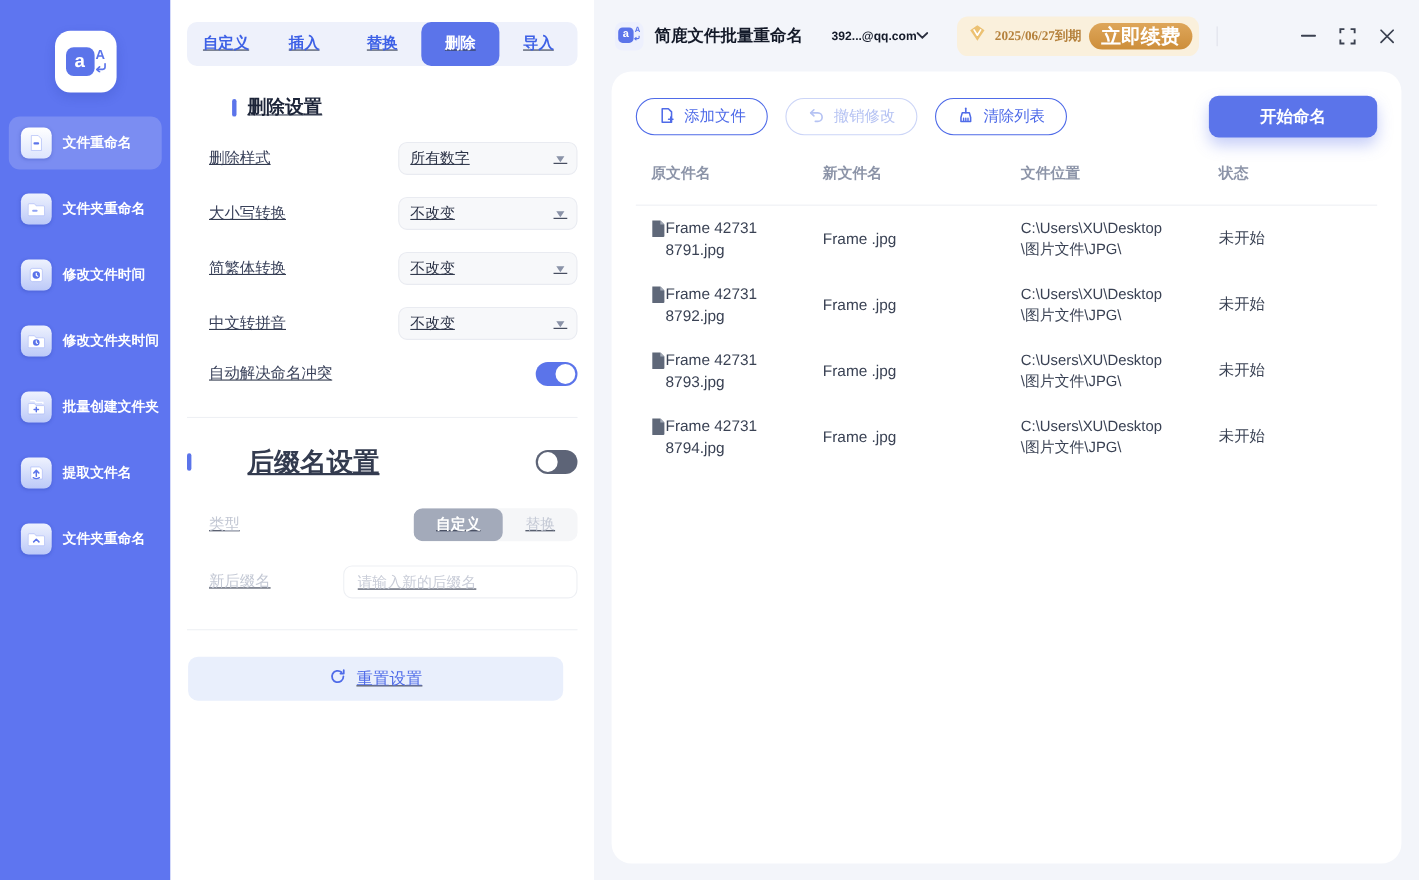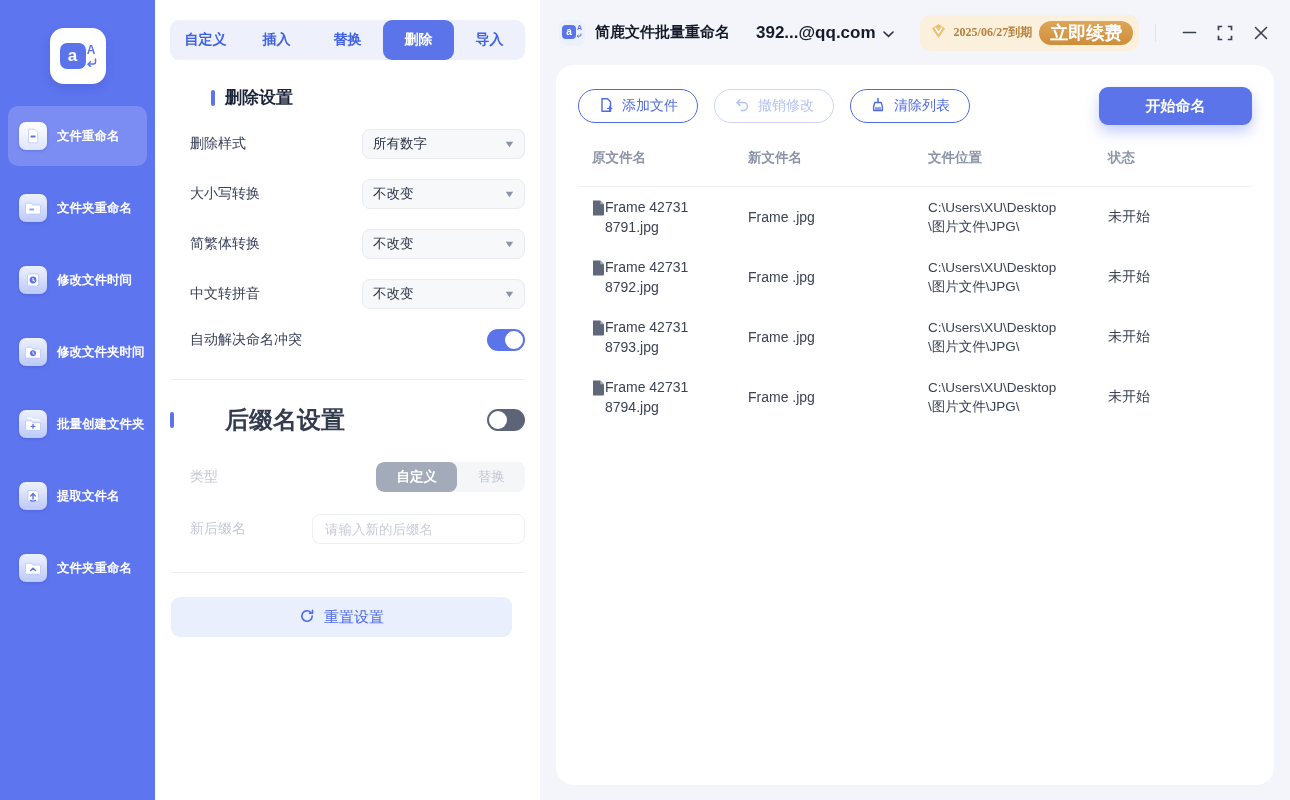--- a/index.html
+++ b/index.html
@@ -10,28 +10,28 @@
     color:#333b4f;
   }
 
   
   .sidebar { position:absolute; left:0; top:0; width:155px; height:800px; background:#5e75f0; }
   .logo { width:56px; height:56px; background:#fff; border-radius:14px; margin:28px auto 22px; position:relative; box-shadow:0 4px 10px rgba(30,50,150,.18); }
   .logo-a { position:absolute; left:10px; top:15px; width:26px; height:26px; background:#5b74ea; border-radius:7px; color:#fff; font-weight:bold; font-size:17px; display:flex; align-items:center; justify-content:center; }
   .logo-A { position:absolute; right:10px; top:15px; color:#5b74ea; font-weight:bold; font-size:12px; }
   .logo-arrow { position:absolute; right:9px; bottom:13px; }
   .nav { padding:0 8px; }
-  .nav-item { height:60px; margin-bottom:12px; border-radius:10px; display:flex; align-items:center; gap:10px; padding-left:11px; cursor:pointer; }
+  .nav-item { height:48px; margin-bottom:12px; border-radius:10px; display:flex; align-items:center; gap:10px; padding-left:11px; cursor:pointer; }
   .nav-item.active { background:rgba(255,255,255,.18); }
   .nav-label { color:#fff; font-size:12.5px; font-weight:bold; white-space:nowrap; }
   .tile { width:28px; height:28px; border-radius:7px; background:linear-gradient(180deg,#eef2fe,#bcc9f8); display:flex; align-items:center; justify-content:center; flex-shrink:0; box-shadow:0 1px 3px rgba(30,50,150,.25); }
   .nav-item.active .tile { background:linear-gradient(180deg,#ffffff,#dde5fd); }
 
   
-  .settings { position:absolute; left:155px; top:0; width:385px; height:800px; background:#fff; }
+  .settings { position:absolute; left:155px; top:0; width:385px; height:800px; background:#fff;text-decoration:underline; }
   .tabbar { margin:20px 15px 0; height:40px; background:#eef1fb; border-radius:9px; display:flex; }
   .tab { flex:1; display:flex; align-items:center; justify-content:center; color:#3e61e6; font-size:14px; font-weight:600; cursor:pointer; border-radius:9px; }
   .tab.active { background:#5b74ea; color:#fff; }
   .section-title { display:flex; align-items:center; margin:26px 15px 0;padding-left:41px; }
   .bar { width:4px; height:16px; background:#5b74ea; border-radius:2px; margin-right:10px; }
   .section-title h2 { font-size:17px; font-weight:bold; color:#1c2438; }
   .form { margin:8px 15px 0; }
   .frow { display:flex; align-items:center; justify-content:space-between; margin-top:20px; }
   .flabel { font-size:14px; color:#39415a; padding-left:20px; }
   .flabel.dim, .seg-off, .dim { color:#c3c8d4; }
@@ -54,21 +54,21 @@
   .reset-btn { margin:24px 28px 0 16px; height:40px; background:#e9effc; border-radius:9px; display:flex; align-items:center; justify-content:center; gap:9px; color:#4f6be8; font-size:15px; cursor:pointer; }
 
   
   .main { position:absolute; left:540px; top:0; right:0; height:800px; }
   .titlebar { height:65px; display:flex; align-items:center; padding-left:19px; }
   .mini-logo { width:26px; height:26px; background:#edf0fd; border-radius:7px; position:relative; flex-shrink:0; }
   .mini-a { position:absolute; left:3px; top:5px; width:14px; height:14px; background:#5b74ea; border-radius:4px; color:#fff; font-weight:bold; font-size:10px; display:flex; align-items:center; justify-content:center; }
   .mini-A { position:absolute; right:3px; top:4px; color:#5b74ea; font-weight:bold; font-size:7px; }
   .mini-arrow { position:absolute; right:3px; bottom:4px; }
   .app-title { font-size:15px; font-weight:bold; color:#141a29; margin-left:10px; }
-  .account { margin-left:26px; display:flex; align-items:flex-start; gap:7px; font-size:17px; font-weight:bold; color:#141a29; cursor:pointer; }
+  .account { margin-left:26px; display:flex; align-items:flex-start; font-size:11px; font-weight:bold; color:#141a29; cursor:pointer; }
   .vip { margin-left:26px; height:36px; background:#faf0dc; border-radius:10px; display:flex; align-items:center; gap:7px; padding:0 6px 0 10px; }
   .vip-text { color:#b5813c; font-size:12px; font-weight:600;font-family:Liberation Serif, serif; }
   .renew { height:24px; background:linear-gradient(180deg,#dea65a,#cd8e3a); border-radius:12px; color:#fff; font-size:18px; font-weight:bold; display:flex; align-items:center; padding:0 11px; cursor:pointer;font-family:Liberation Serif, serif; }
   .win-sep { width:1px; height:18px; background:#dfe2ea; margin-left:16px; }
   .win-controls { margin-left:auto; display:flex; align-items:center; gap:6px; padding-right:14px; }
   .win-btn { width:30px; height:30px; display:flex; align-items:center; justify-content:center; cursor:pointer; }
 
   .card { position:absolute; left:16px; right:16px; top:65px; bottom:15px; background:#fff; border-radius:18px; padding:22px 22px 0; }
   .toolbar { display:flex; align-items:center; }
   .btn-outline { height:34px; border:1px solid #4f6be8; border-radius:17px; background:#fff; display:flex; align-items:center; gap:8px; padding:0 19px; color:#4f6be8; font-size:14px; margin-right:16px; cursor:pointer; font-family:inherit; }

